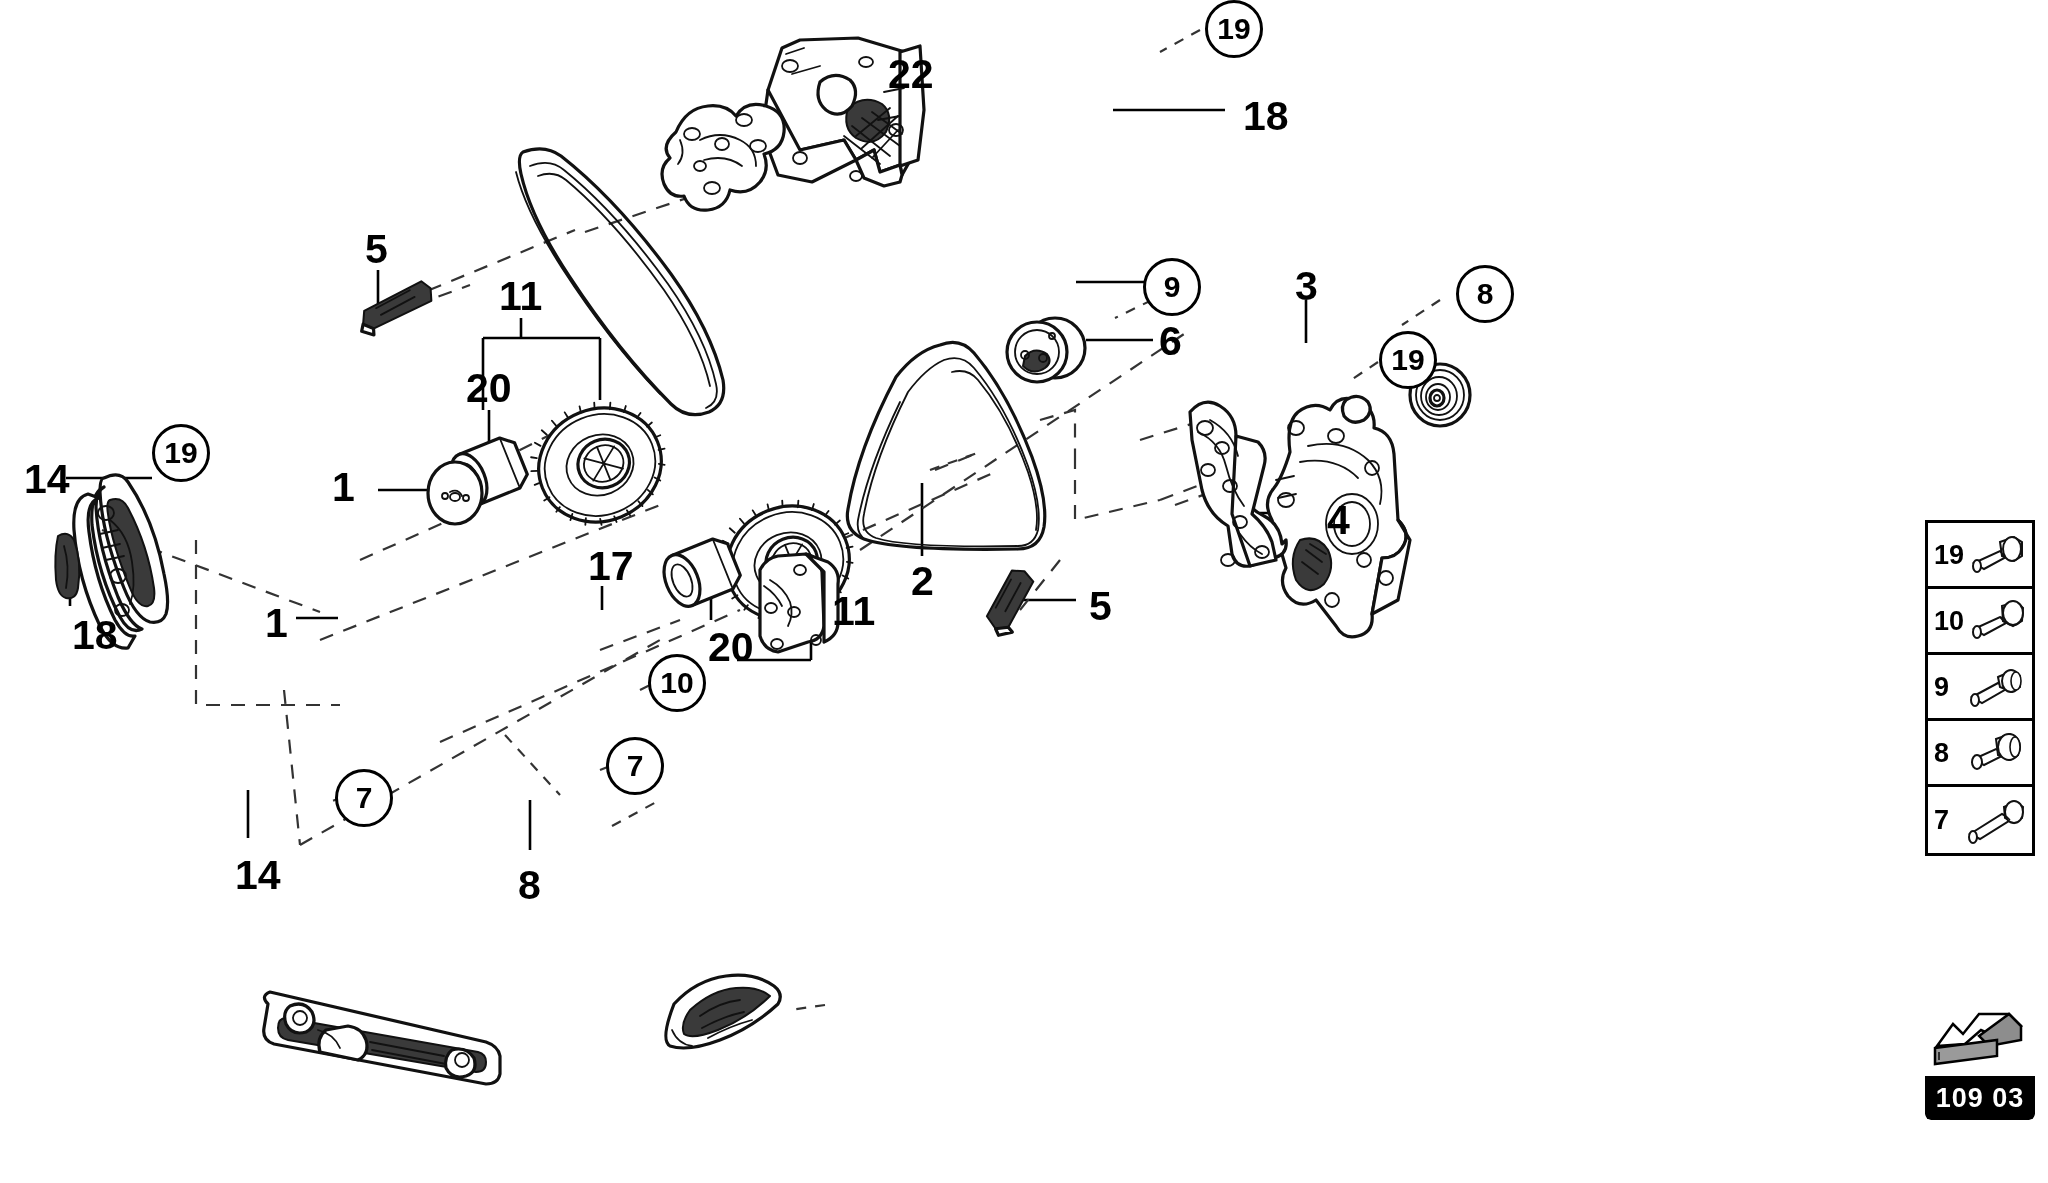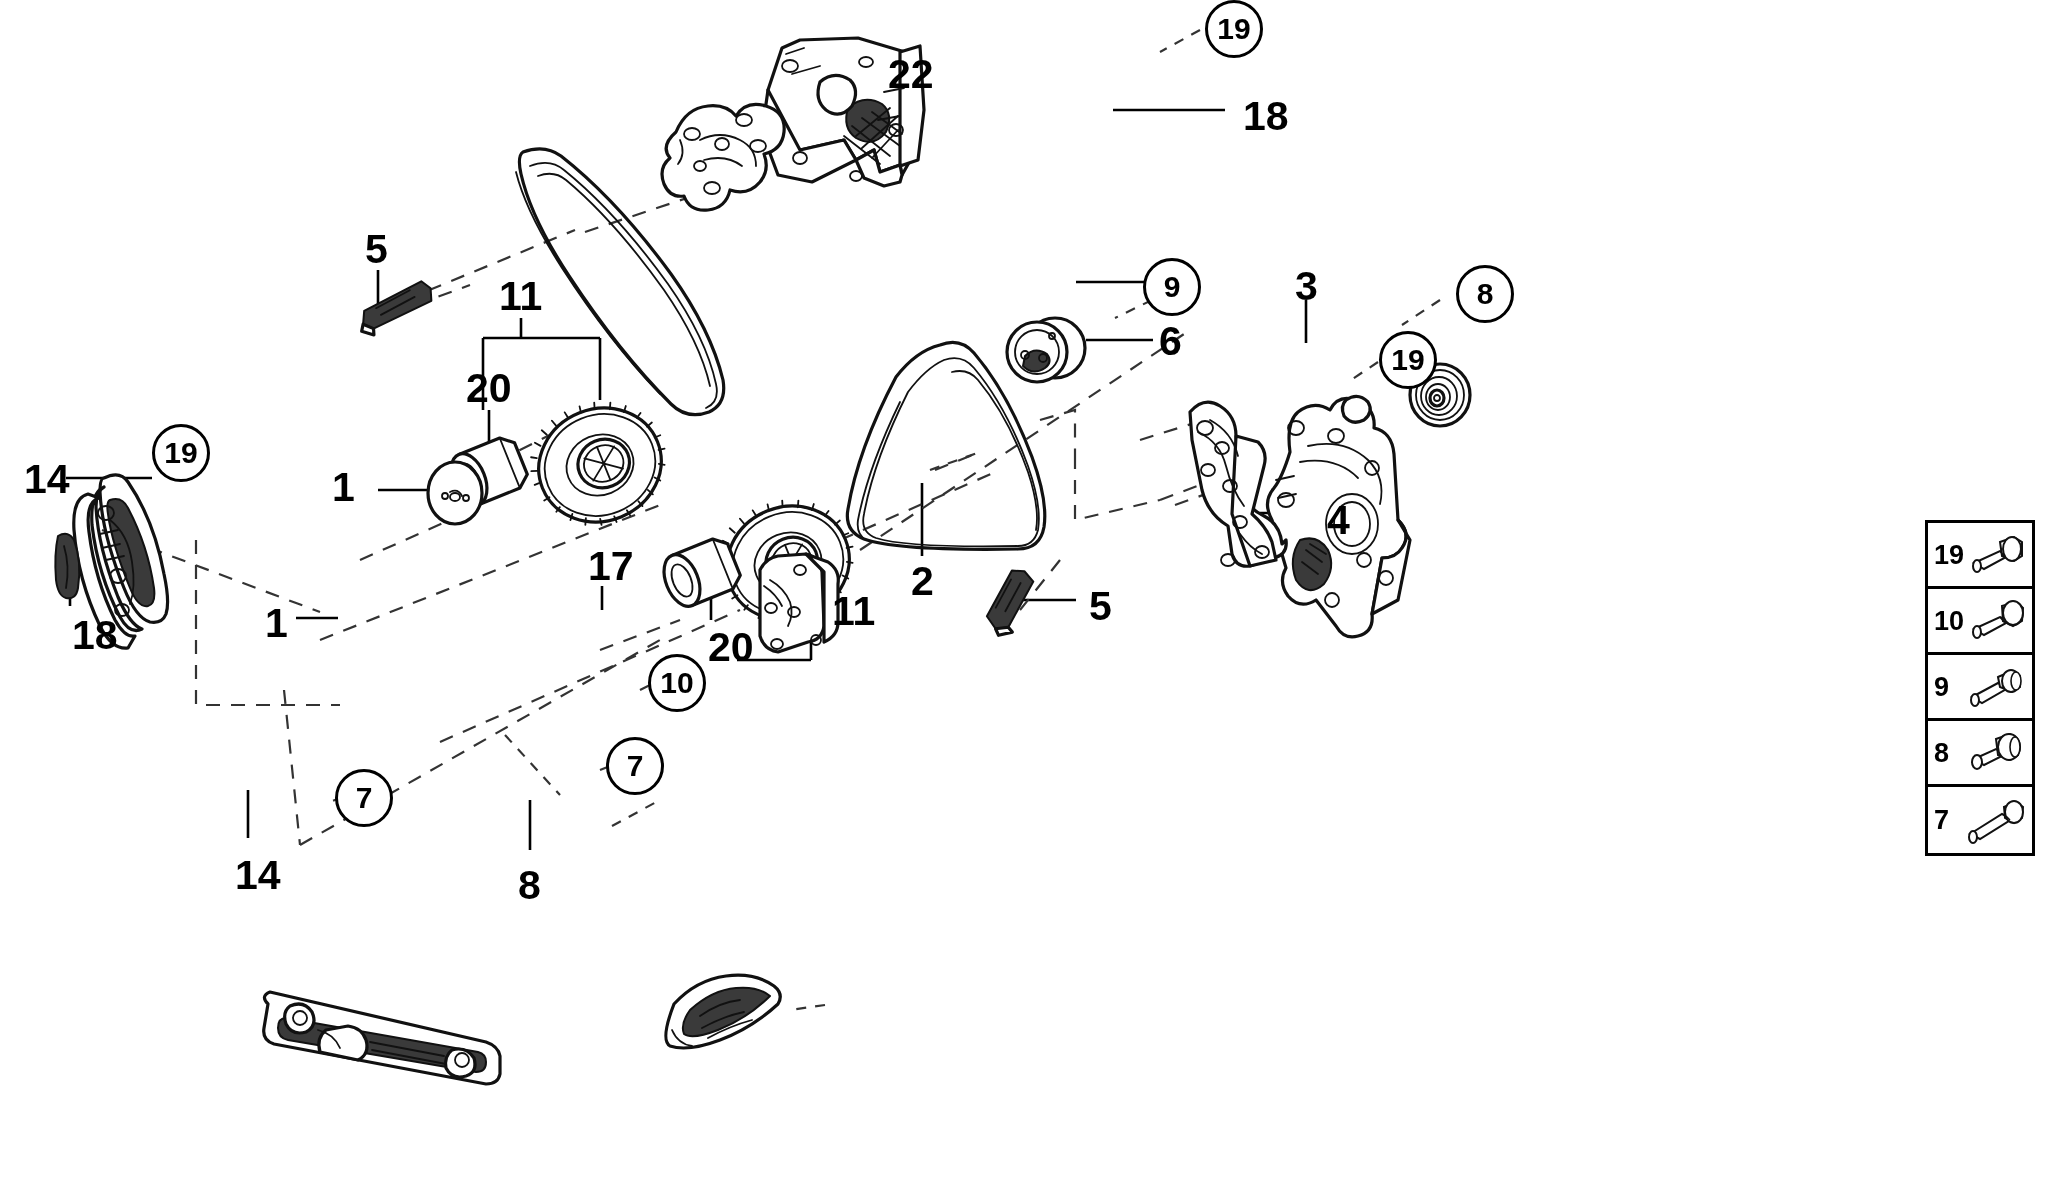--- a/index.html
+++ b/index.html
@@ -595,14 +595,23 @@
         <path fill="#fff" stroke="#111" stroke-width="2" d="M4 40 L36 20 L46 25 L14 45 Z"></path>
         <ellipse fill="#fff" stroke="#111" stroke-width="2" cx="7" cy="43" rx="4" ry="6"></ellipse>
         <path fill="#fff" stroke="#111" stroke-width="2" d="M38 13 L50 8 L57 13 L56 24 L48 29 L39 24 Z"></path>
         <ellipse fill="#fff" stroke="#111" stroke-width="2" cx="48" cy="18" rx="9" ry="11"></ellipse>
         <path fill="none" stroke="#111" stroke-width="1.5" d="M40 22 L44 26"></path>
       </svg>
     </div>
 
   </div>
 
+  <div id="page-badge">
+    <svg id="page-badge-art" viewBox="0 0 110 76">
+      <path fill="#ffffff" stroke="#000" stroke-width="2.5" d="M12 46 L28 24 L38 34 L54 14 L84 14 L96 26 L74 38 L56 30 L40 44 Z"></path>
+      <path fill="#8d8d8d" stroke="#000" stroke-width="2.5" d="M54 36 L84 14 L96 26 L96 40 L64 46 Z"></path>
+      <path fill="#9a9a9a" stroke="#000" stroke-width="2.5" d="M10 48 L72 40 L72 56 L10 64 Z"></path>
+      <path fill="none" stroke="#000" stroke-width="1.4" d="M14 52 L14 60"></path>
+    </svg>
+    <div id="page-badge-bar">109 03</div>
+  </div>
 
 </div>
 
 </body></html>

